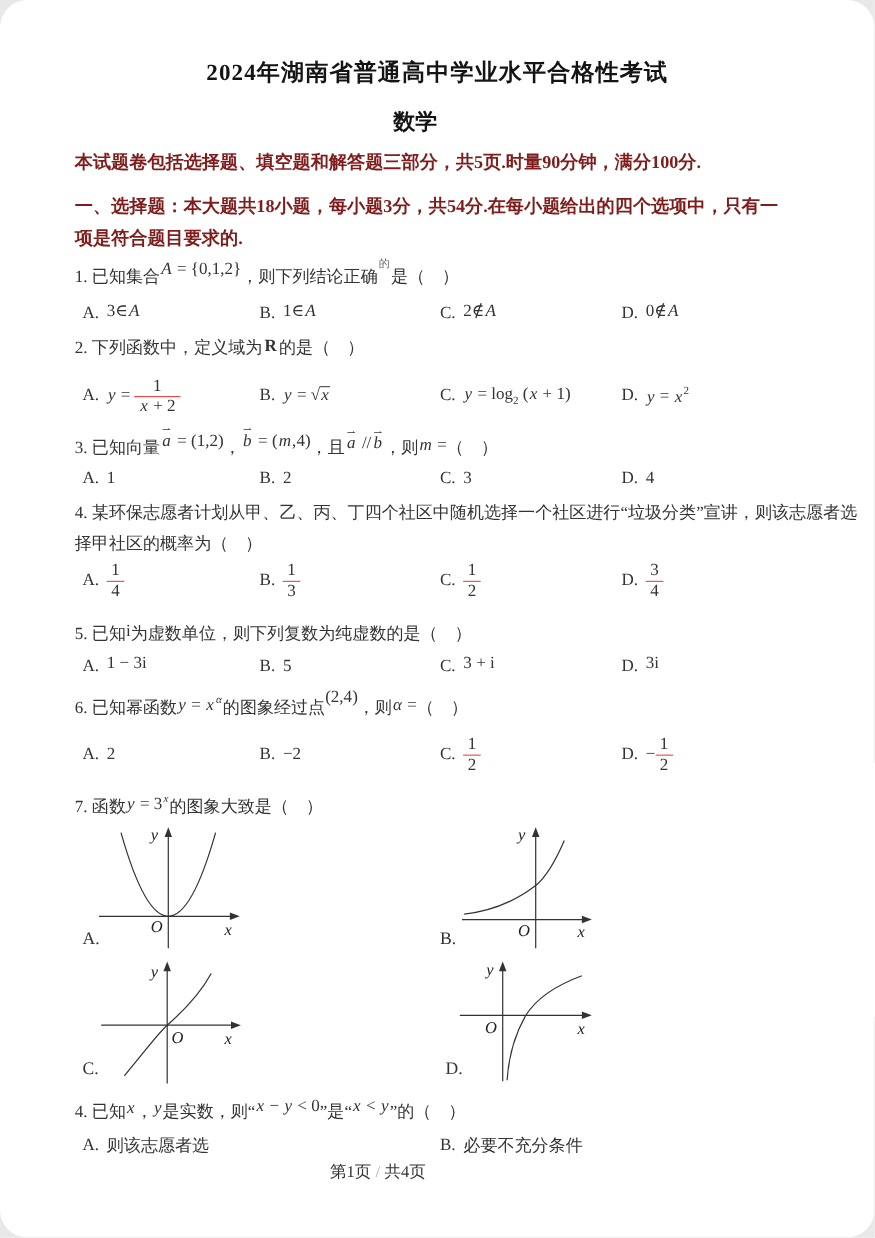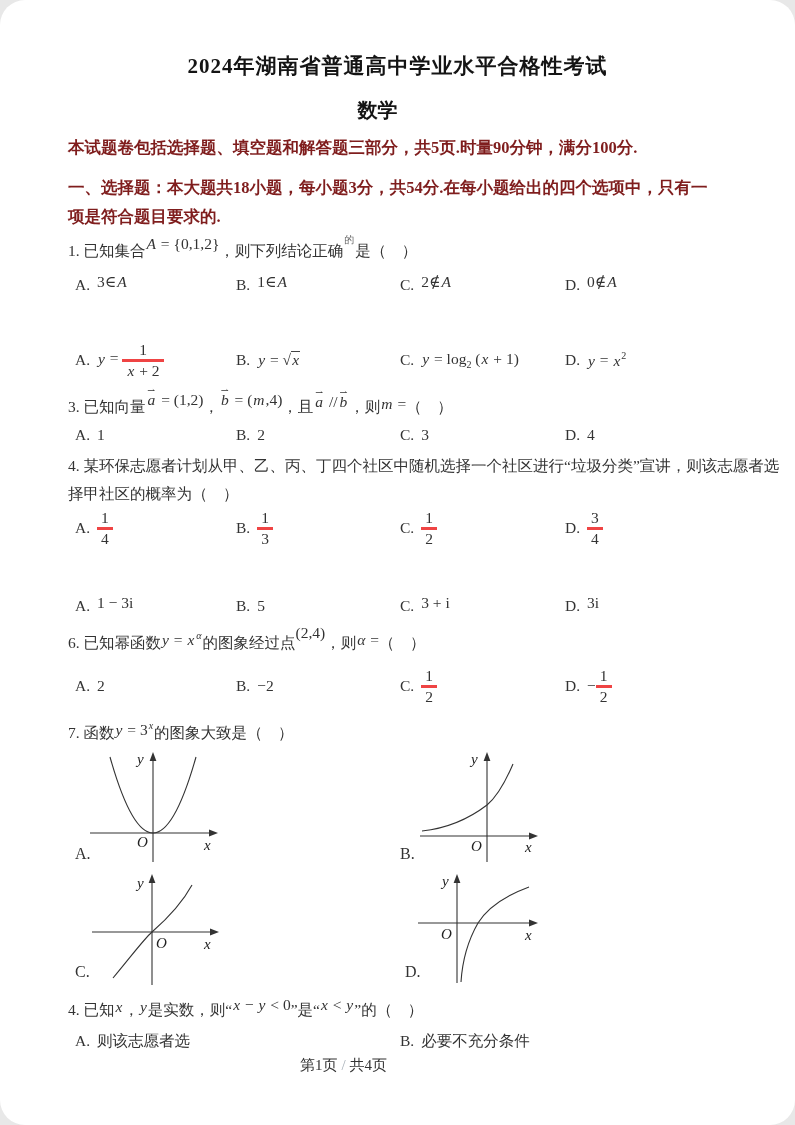--- a/index.html
+++ b/index.html
@@ -17,21 +17,21 @@
   sup{font-size:0.65em;} sub{font-size:0.65em;}
   .supgray{font-size:10px;position:relative;top:-7px;color:#666;padding:0 1px;}
   .boldR{font-weight:bold;position:relative;top:-2px;padding:0 2px;}
   .opt-row{left:68px;width:660px;height:22px;}
   .opt-row.frow{height:48px;}
   .cell{position:absolute;top:0;bottom:0;display:flex;align-items:center;font-size:15.5px;color:#333;white-space:nowrap;}
   .pA{left:7px;} .pB{left:168px;} .pC{left:332px;} .pD{left:497px;}
   .lbl{margin-right:7px;}
   .frac{display:inline-block;vertical-align:middle;text-align:center;line-height:1.12;font-size:15.5px;}
   .frac .num{display:block;padding:0 4px;}
-  .frac .den{display:block;border-top:3px solid #ef4444;padding:0 4px;}
+  .frac .den{display:block;border-top:1px solid #ef4444;padding:0 4px;}
   .vec{font-style:italic;position:relative;display:inline-block;padding:0 2px;}
   .vec::before{content:"⇀";position:absolute;left:50%;transform:translateX(-50%);top:-0.62em;font-size:0.62em;font-style:normal;}
   .sqrt{display:inline-block;white-space:nowrap;}
   .sqrt::before{content:"√";}
   .sqrt .vinc{border-top:1px solid #444;display:inline-block;line-height:1.05;}
   .glabel{font-size:16px;color:#333;}
   .gtxt{font-family:"Liberation Serif","DejaVu Serif",serif;font-style:italic;font-size:15px;fill:#222;}
   .footer{top:1056px;left:0;width:687px;text-align:center;font-size:15px;color:#333;}
   .footer .sep{color:#a8b0b8;padding:0 4px;}
 </style>
@@ -59,20 +59,21 @@
     <span class="cell pC">
         <span class="lbl">C.</span>
         <span class="m r3">2∉<i>A</i></span>
       </span>
     <span class="cell pD">
         <span class="lbl">D.</span>
         <span class="m r3">0∉<i>A</i></span>
       </span>
   </div>
 
+  <div class="abs stem" style="top:306px"><span>2. 下列函数中，定义域为</span><span class="m boldR">R</span><span>的是（　）</span></div>
   <div class="abs opt-row frow" style="top:336px">
     <span class="cell pA">
         <span class="lbl">A.</span>
         <span class="m"><span><i>y</i> = </span><span class="frac"><span class="num">1</span><span class="den"><i>x</i> + 2</span></span></span>
       </span>
     <span class="cell pB">
         <span class="lbl">B.</span>
         <span class="m"><i>y</i> = <span class="sqrt"><span class="vinc"><i>x</i></span></span></span>
       </span>
     <span class="cell pC">
@@ -131,20 +132,21 @@
       </span>
     <span class="cell pD">
         <span class="lbl">D.</span>
         <span class="frac">
           <span class="num">3</span>
           <span class="den">4</span>
         </span>
       </span>
   </div>
 
+  <div class="abs stem" style="top:566px"><span>5. 已知</span><span class="m r3">i</span><span>为虚数单位，则下列复数为纯虚数的是（　）</span></div>
   <div class="abs opt-row" style="top:595px">
     <span class="cell pA">
         <span class="lbl">A.</span>
         <span class="m r3">1 − 3i</span>
       </span>
     <span class="cell pB">
         <span class="lbl">B.</span>
         <span class="m">5</span>
       </span>
     <span class="cell pC">

